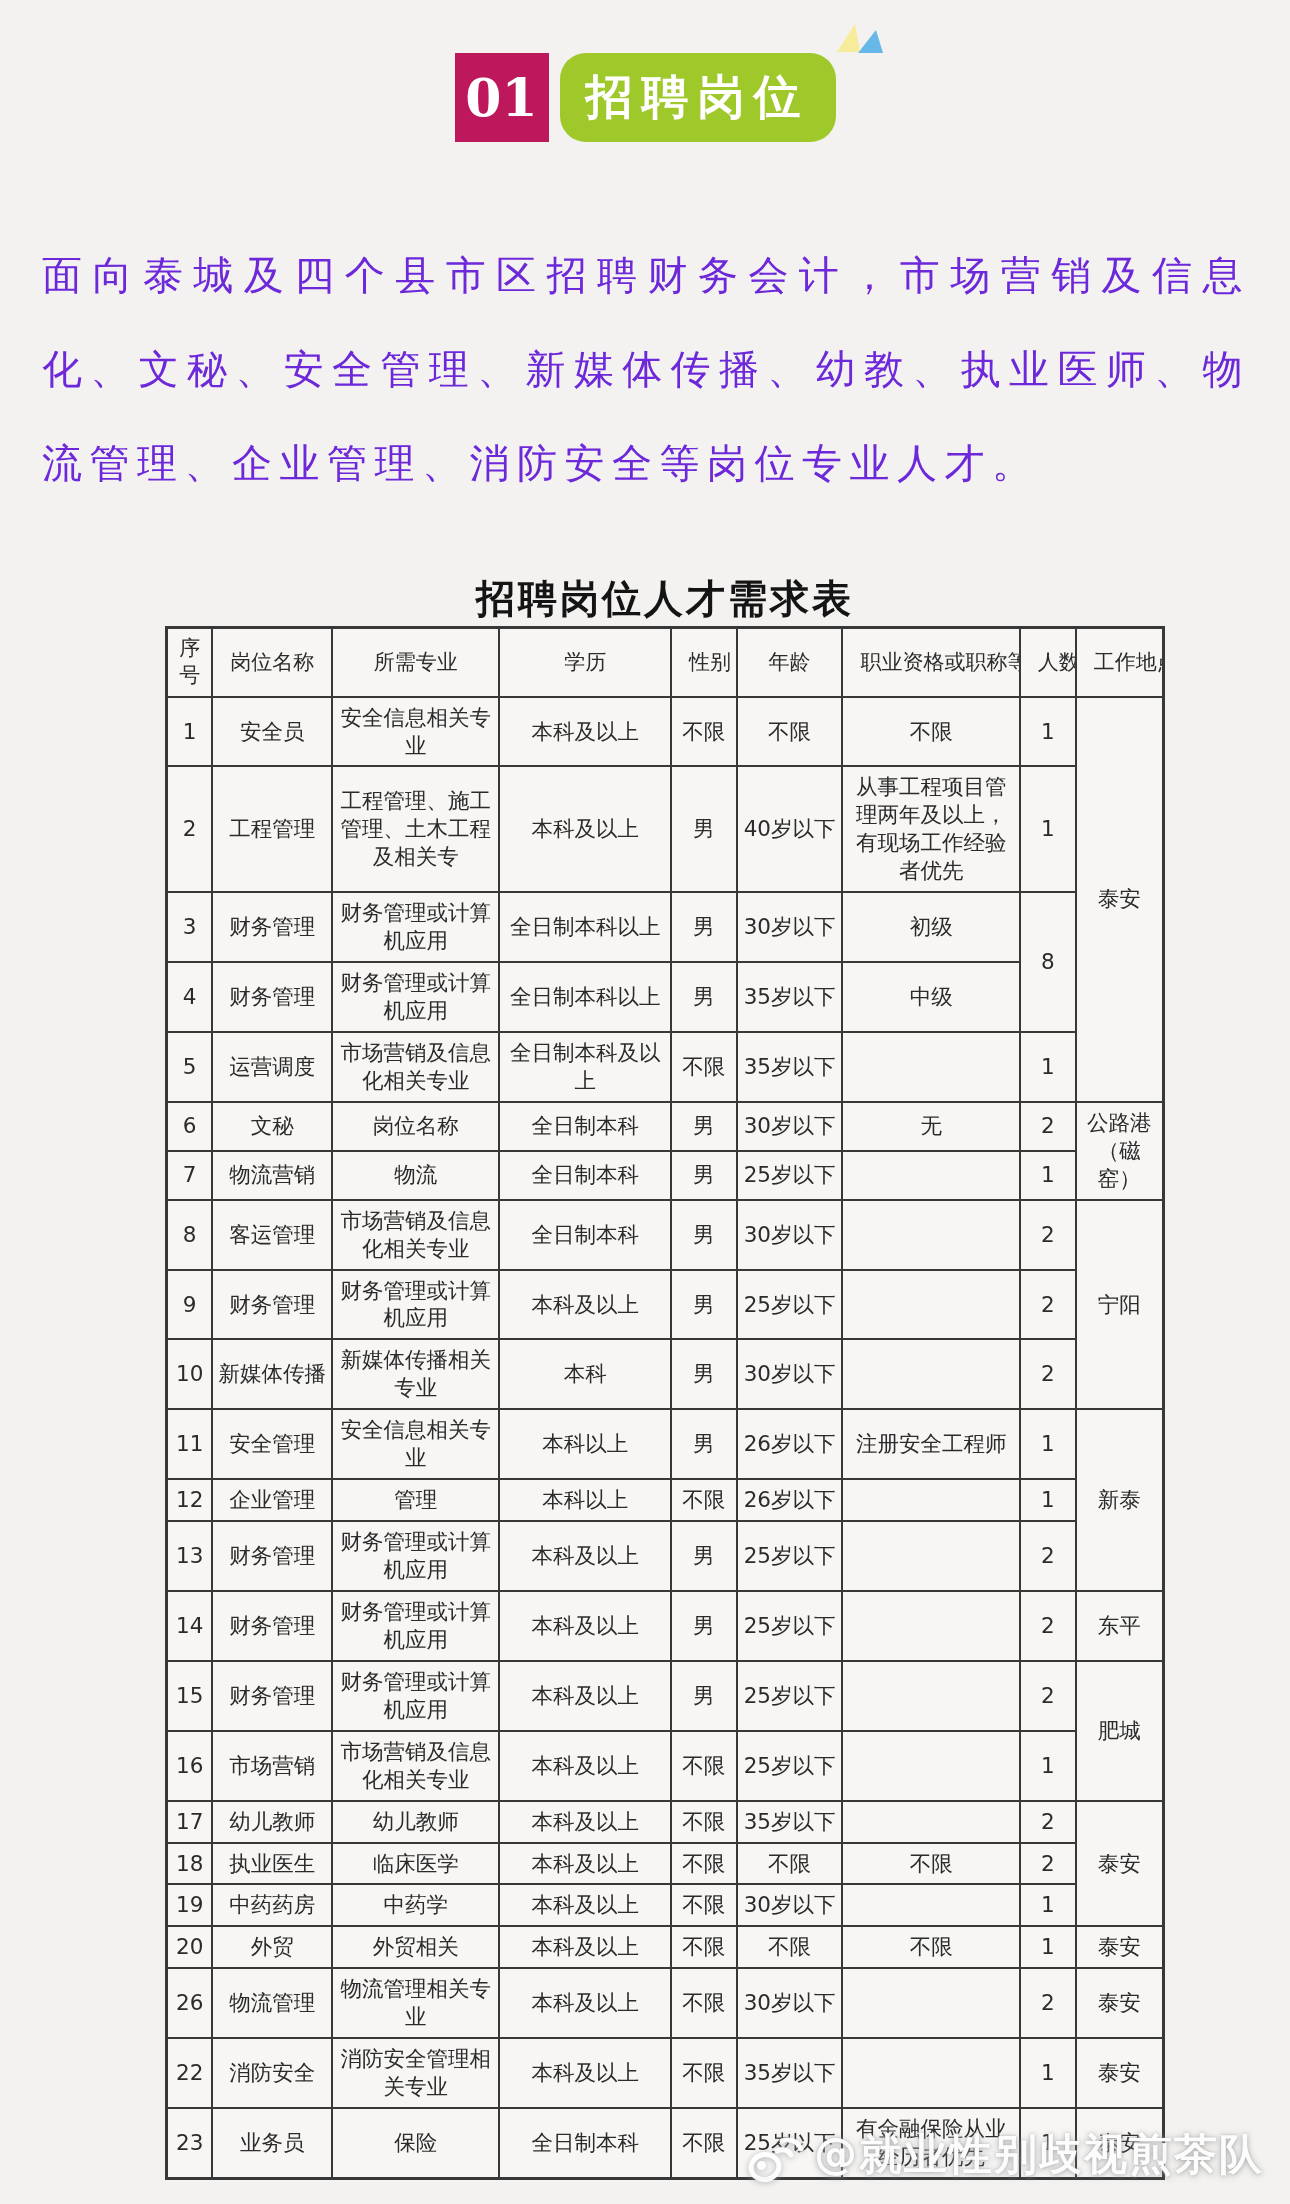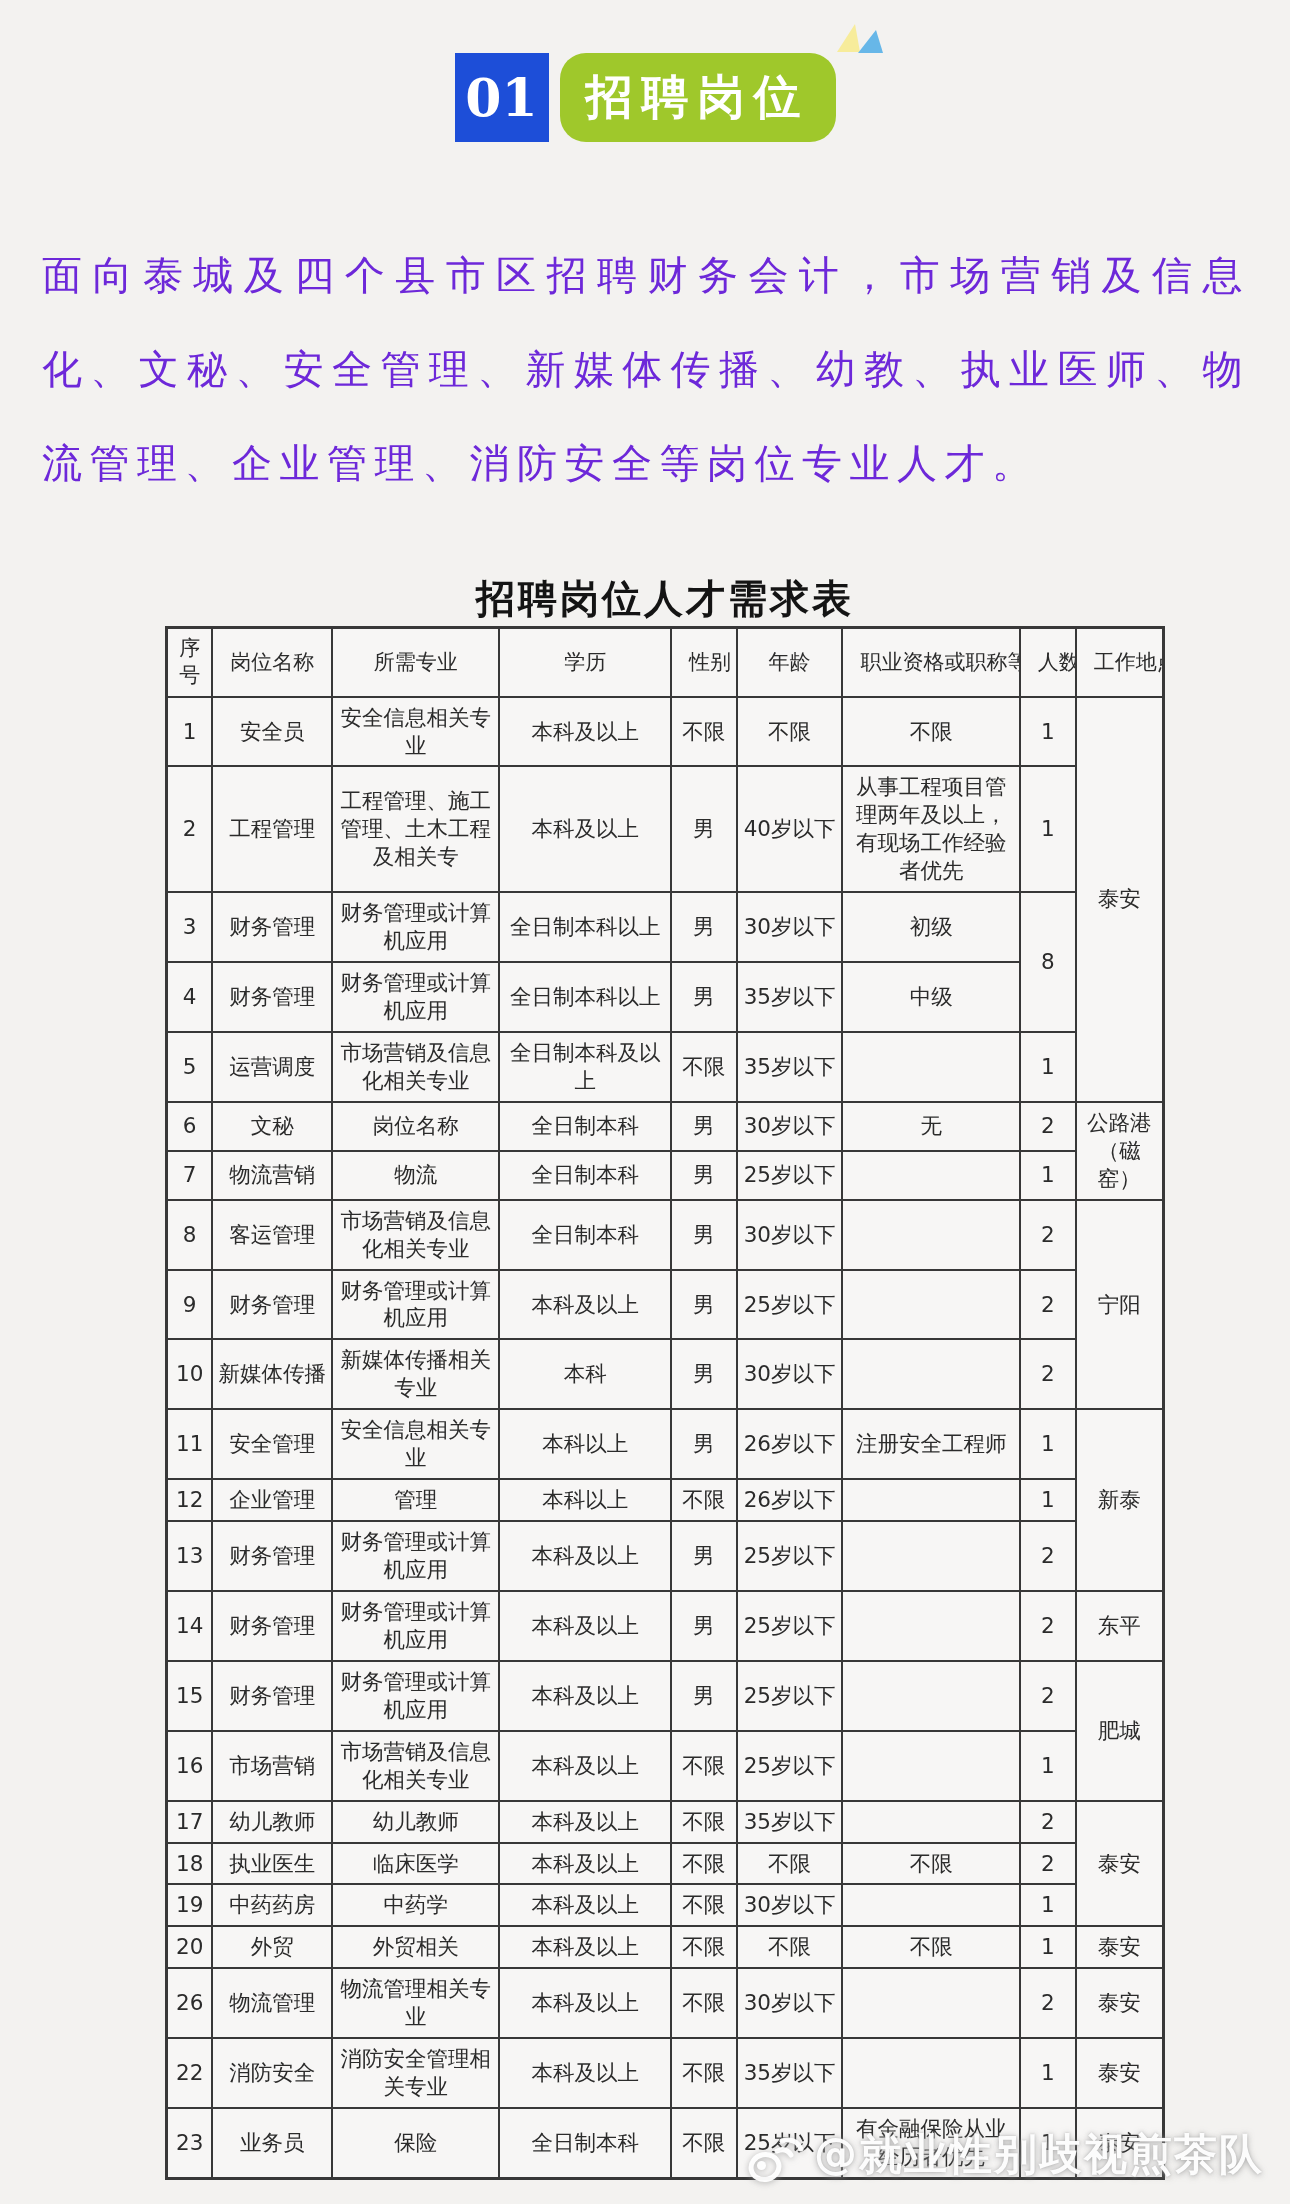--- a/index.html
+++ b/index.html
@@ -54,21 +54,21 @@
     display:flex; align-items:flex-end; gap:10px;
     color:rgba(255,255,255,0.96); font-size:43px; font-weight:bold; letter-spacing:2px;
     text-shadow:0 1px 6px rgba(145,145,145,0.75), 0 0 2px rgba(170,170,170,0.6);
   }
   .watermark svg { filter:drop-shadow(0 1px 3px rgba(150,150,150,0.7)); }
 </style>
 </head>
 <body style="background: rgb(243, 242, 240);">
 
 <div class="badge-row">
-  <div class="badge-num" style="background: #1d4ed8;">01</div>
+  <div class="badge-num" style="background: #be185d;">01</div>
   <div class="badge-title" style="background: rgb(159, 200, 43);">
     <span>招聘岗位</span>
     <svg class="corner-decor" viewBox="0 0 48 32">
       <polygon points="2,30 20,2 25,30" fill="#f7ec9b"></polygon>
       <polygon points="23,31 48,31 41,8" fill="#67b7e8"></polygon>
     </svg>
   </div>
 </div>
 
 <p class="intro">面向泰城及四个县市区招聘财务会计，市场营销及信息化、文秘、安全管理、新媒体传播、幼教、执业医师、物流管理、企业管理、消防安全等岗位专业人才。</p>

